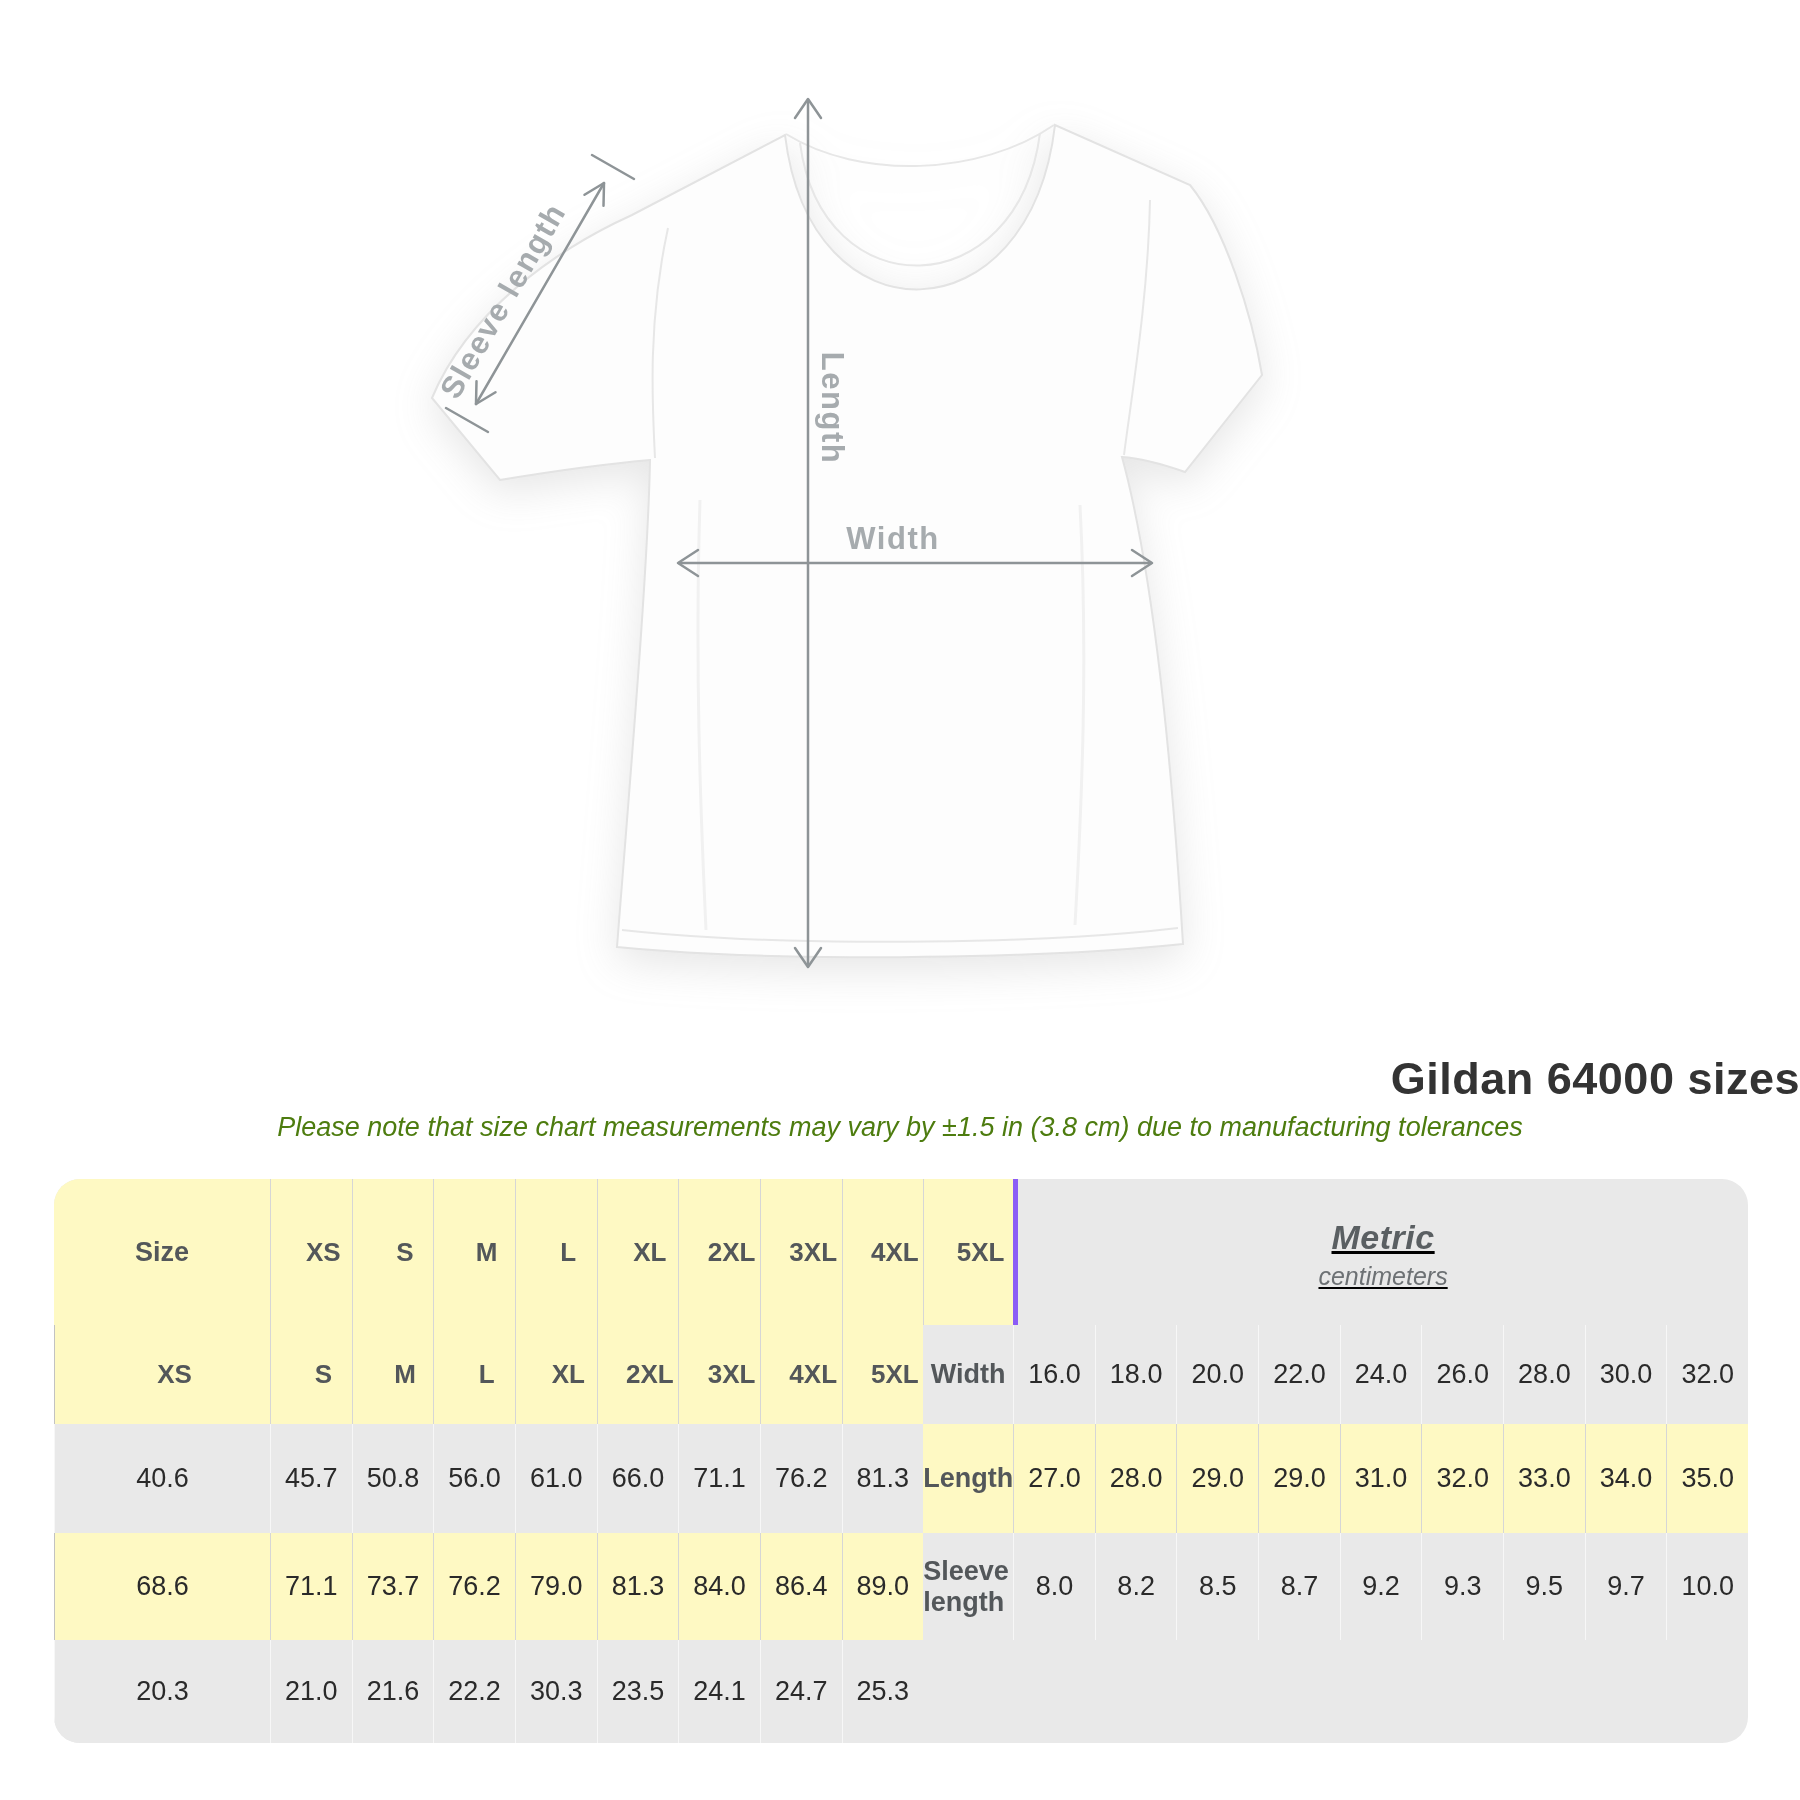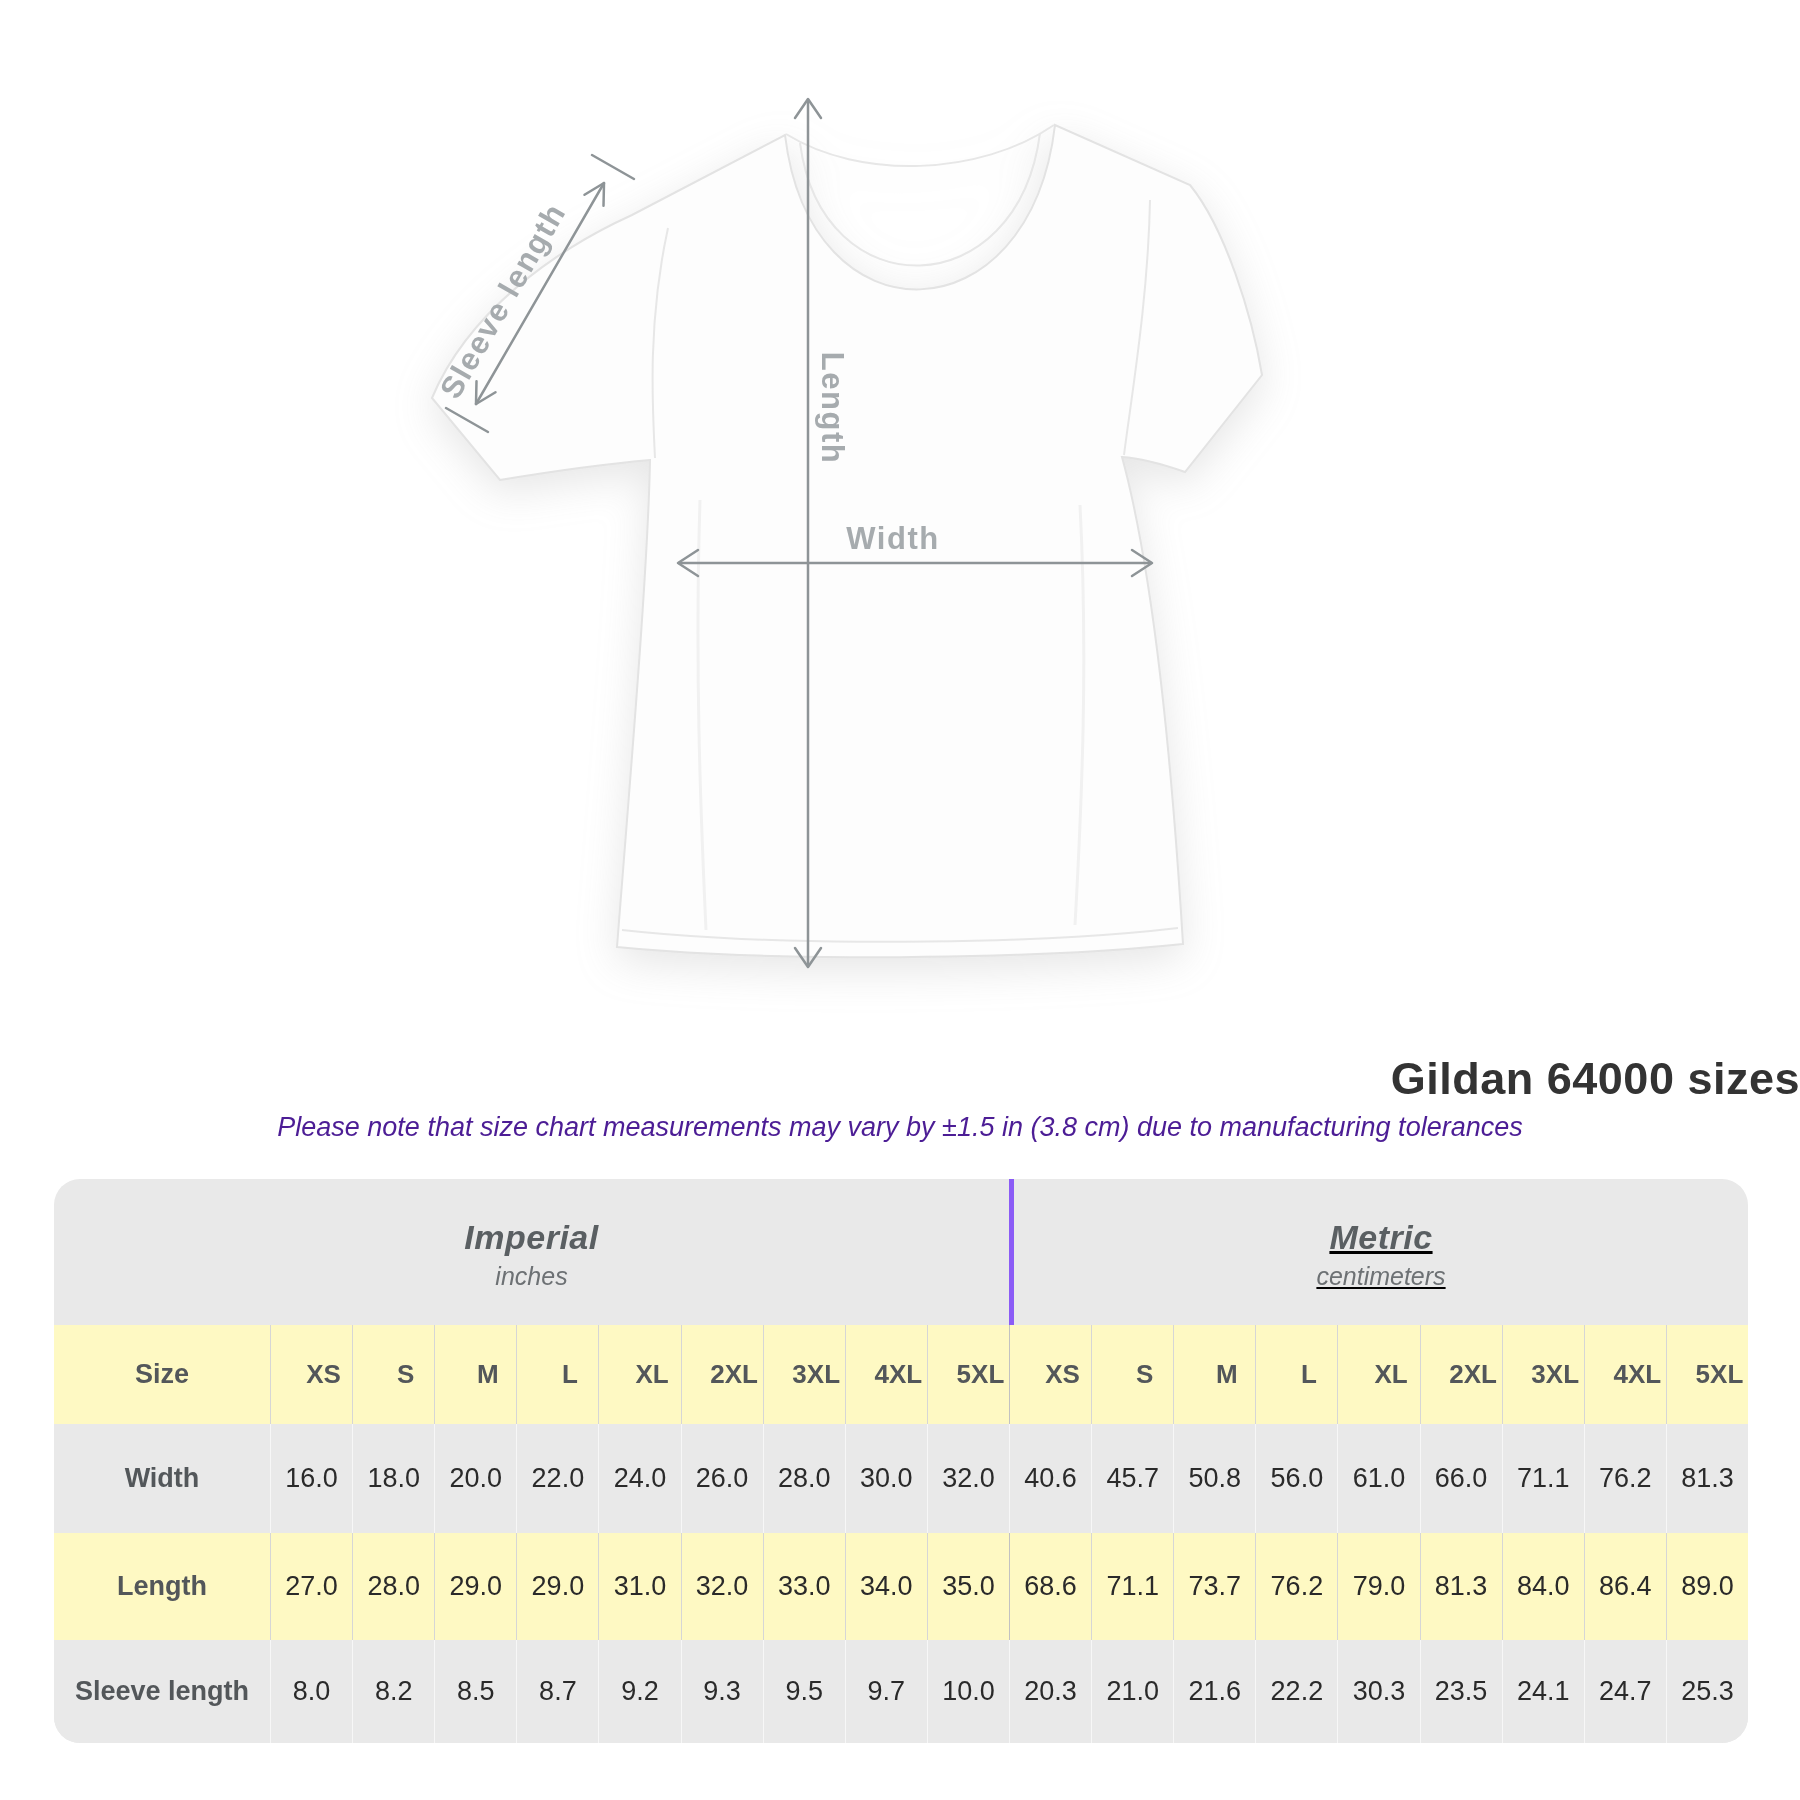--- a/index.html
+++ b/index.html
@@ -12,21 +12,21 @@
   .shirt-body{fill:#fdfdfd;stroke:#e3e3e3;stroke-width:2;}
   .shirt-line{fill:none;stroke:#e7e7e7;stroke-width:2;}
   .shirt-fold{fill:none;stroke:#f1f1f1;stroke-width:3;}
   .measure{stroke:#8e9497;stroke-width:2.5;fill:none;stroke-linecap:round;stroke-linejoin:round;}
   .fig-label{font-family:"Liberation Sans",sans-serif;font-weight:bold;font-size:31px;fill:#a6abae;letter-spacing:1.5px;}
 
   
   .page-title{position:absolute;top:1053px;left:0;width:100%;text-align:right;
     font-size:45px;font-weight:bold;color:#333333;letter-spacing:.5px;}
   .page-subtitle{position:absolute;top:1112px;left:0;width:100%;text-align:center;
-    font-size:27px;font-style:italic;color:#4c1d95;}
+    font-size:27px;font-style:italic;color:#4d7c0f;}
 
   
   .size-table{position:absolute;left:54px;top:1179px;width:1694px;height:564px;
     display:grid;grid-template-columns:216px repeat(18,1fr);
     grid-template-rows:146px 99px 109px 107px 103px;
     background:#e9e9e9;border-radius:26px;overflow:hidden;}
   .unit-cell{grid-row:1;display:flex;flex-direction:column;align-items:center;justify-content:center;gap:5px;padding-top:4px;}
   .unit-cell.metric{border-left:5px solid #8b5cf6;text-decoration:underline;}
   .unit-name{font-size:34px;font-weight:bold;font-style:italic;color:#5a5f62;letter-spacing:.5px;}
   .unit-sub{font-size:25px;font-style:italic;color:#6d7174;}
@@ -89,24 +89,20 @@
 
     <text class="fig-label" x="893" y="549" text-anchor="middle">Width</text>
     <text class="fig-label" x="822" y="408" text-anchor="middle" transform="rotate(90 822 408)">Length</text>
     <text class="fig-label" x="512" y="306" text-anchor="middle" transform="rotate(-60 512 306)">Sleeve length</text>
   </svg>
 
   <div class="page-title">Gildan 64000 sizes</div>
   <div class="page-subtitle">Please note that size chart measurements may vary by ±1.5 in (3.8 cm) due to manufacturing tolerances</div>
 
   <div class="size-table">
-      <div class="unit-cell imperial" style="grid-column: 1 / span 10;">
-        <div class="unit-name">Imperial</div>
-        <div class="unit-sub">inches</div>
-      </div>
       <div class="unit-cell metric" style="grid-column: 11 / span 9;">
         <div class="unit-name">Metric</div>
         <div class="unit-sub">centimeters</div>
       </div>
       <div class="cell label-cell white">Size</div>
       <div class="cell size-cell white vline">XS</div>
       <div class="cell size-cell white vline">S</div>
       <div class="cell size-cell white vline">M</div>
       <div class="cell size-cell white vline">L</div>
       <div class="cell size-cell white vline">XL</div>

